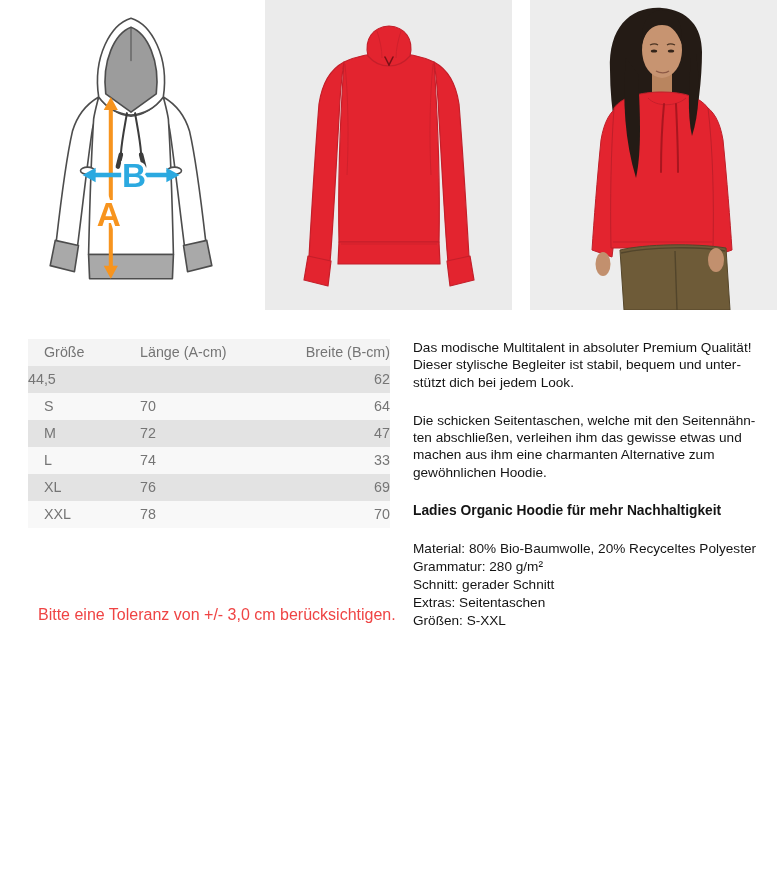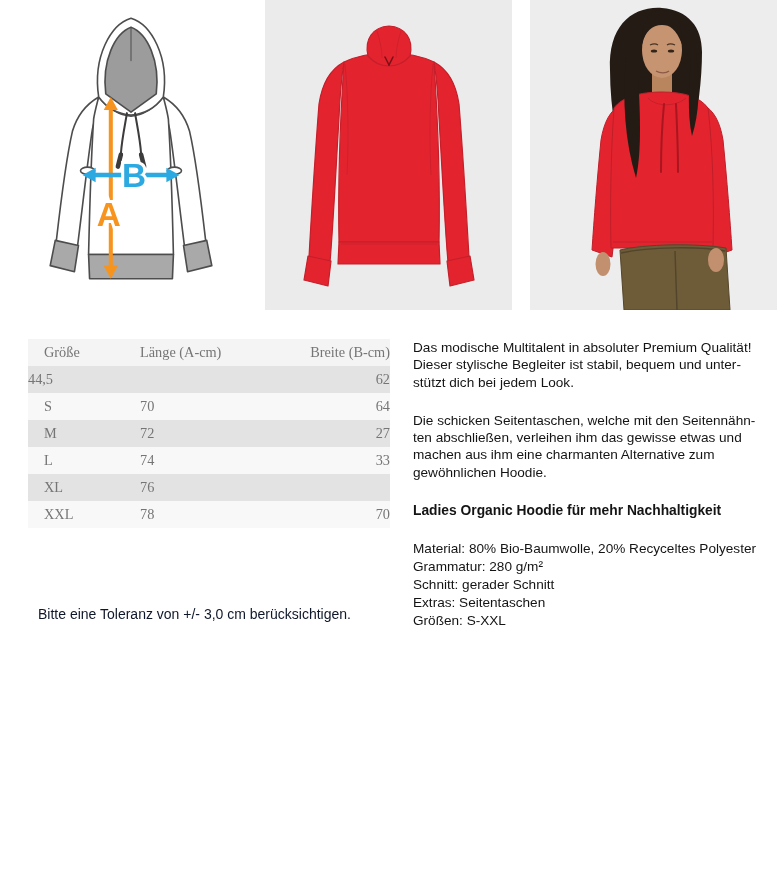--- a/index.html
+++ b/index.html
@@ -7,29 +7,29 @@
     position:relative;width:777px;height:873px;background:#ffffff;overflow:hidden;
     font-family:"Liberation Sans", sans-serif;color:#111;
   }
   
   .img-abs{position:absolute;}
   #diagram-wrap{left:30px;top:8px;width:202px;height:285px;}
   #flat-wrap{left:265px;top:0;width:247px;height:310px;}
   #model-wrap{left:530px;top:0;width:247px;height:310px;}
   
   #size-table{position:absolute;left:28px;top:339px;width:362px;font-size:14.3px;color:#757575;}
-  .trow{display:flex;height:27px;line-height:27px;font-family:Liberation Serif, serif;}
+  .trow{display:flex;height:27px;line-height:27px;}
   .trow .c1{width:112px;padding-left:16px;box-sizing:border-box;}
   .trow .c2{width:140px;}
   .trow .c3{flex:1;text-align:right;}
   .thead{background:#f4f4f4;}
   #table-body .trow:nth-child(odd){background:#e3e3e3;}
   #table-body .trow:nth-child(even){background:#f8f8f8;}
   
-  #tolerance{position:absolute;left:38px;top:606px;font-size:14px;color:#0f172a;}
+  #tolerance{position:absolute;left:38px;top:606px;font-size:16px;color:#ef4444;}
   
   #description{position:absolute;left:413px;top:339px;width:366px;color:#141414;}
   #description .line{white-space:nowrap;font-size:13.6px;line-height:17.3px;}
   #description .para{margin:0 0 21px 0;}
   #description .heading{font-size:13.8px;font-weight:bold;line-height:17.3px;margin:0 0 21px 0;white-space:nowrap;}
   #description .detail-line{white-space:nowrap;font-size:13.6px;line-height:17.8px;}
   svg{display:block;}
   .diag-label{font-family:"Liberation Sans",sans-serif;font-weight:bold;font-size:33px;
     paint-order:stroke;stroke:#ffffff;stroke-width:6px;text-anchor:middle;}
 </style>
@@ -172,30 +172,31 @@
         <div class="c3">62</div>
       </div>
       <div class="trow">
         <div class="c1">S</div>
         <div class="c2">70</div>
         <div class="c3">64</div>
       </div>
       <div class="trow">
         <div class="c1">M</div>
         <div class="c2">72</div>
-        <div class="c3">27</div>
+        <div class="c3">47</div>
       </div>
       <div class="trow">
         <div class="c1">L</div>
         <div class="c2">74</div>
         <div class="c3">33</div>
       </div>
       <div class="trow">
         <div class="c1">XL</div>
         <div class="c2">76</div>
+        <div class="c3">69</div>
       </div>
       <div class="trow">
         <div class="c1">XXL</div>
         <div class="c2">78</div>
         <div class="c3">70</div>
       </div>
     </div>
   </div>
 
   <div id="tolerance">Bitte eine Toleranz von +/- 3,0 cm berücksichtigen.</div>

